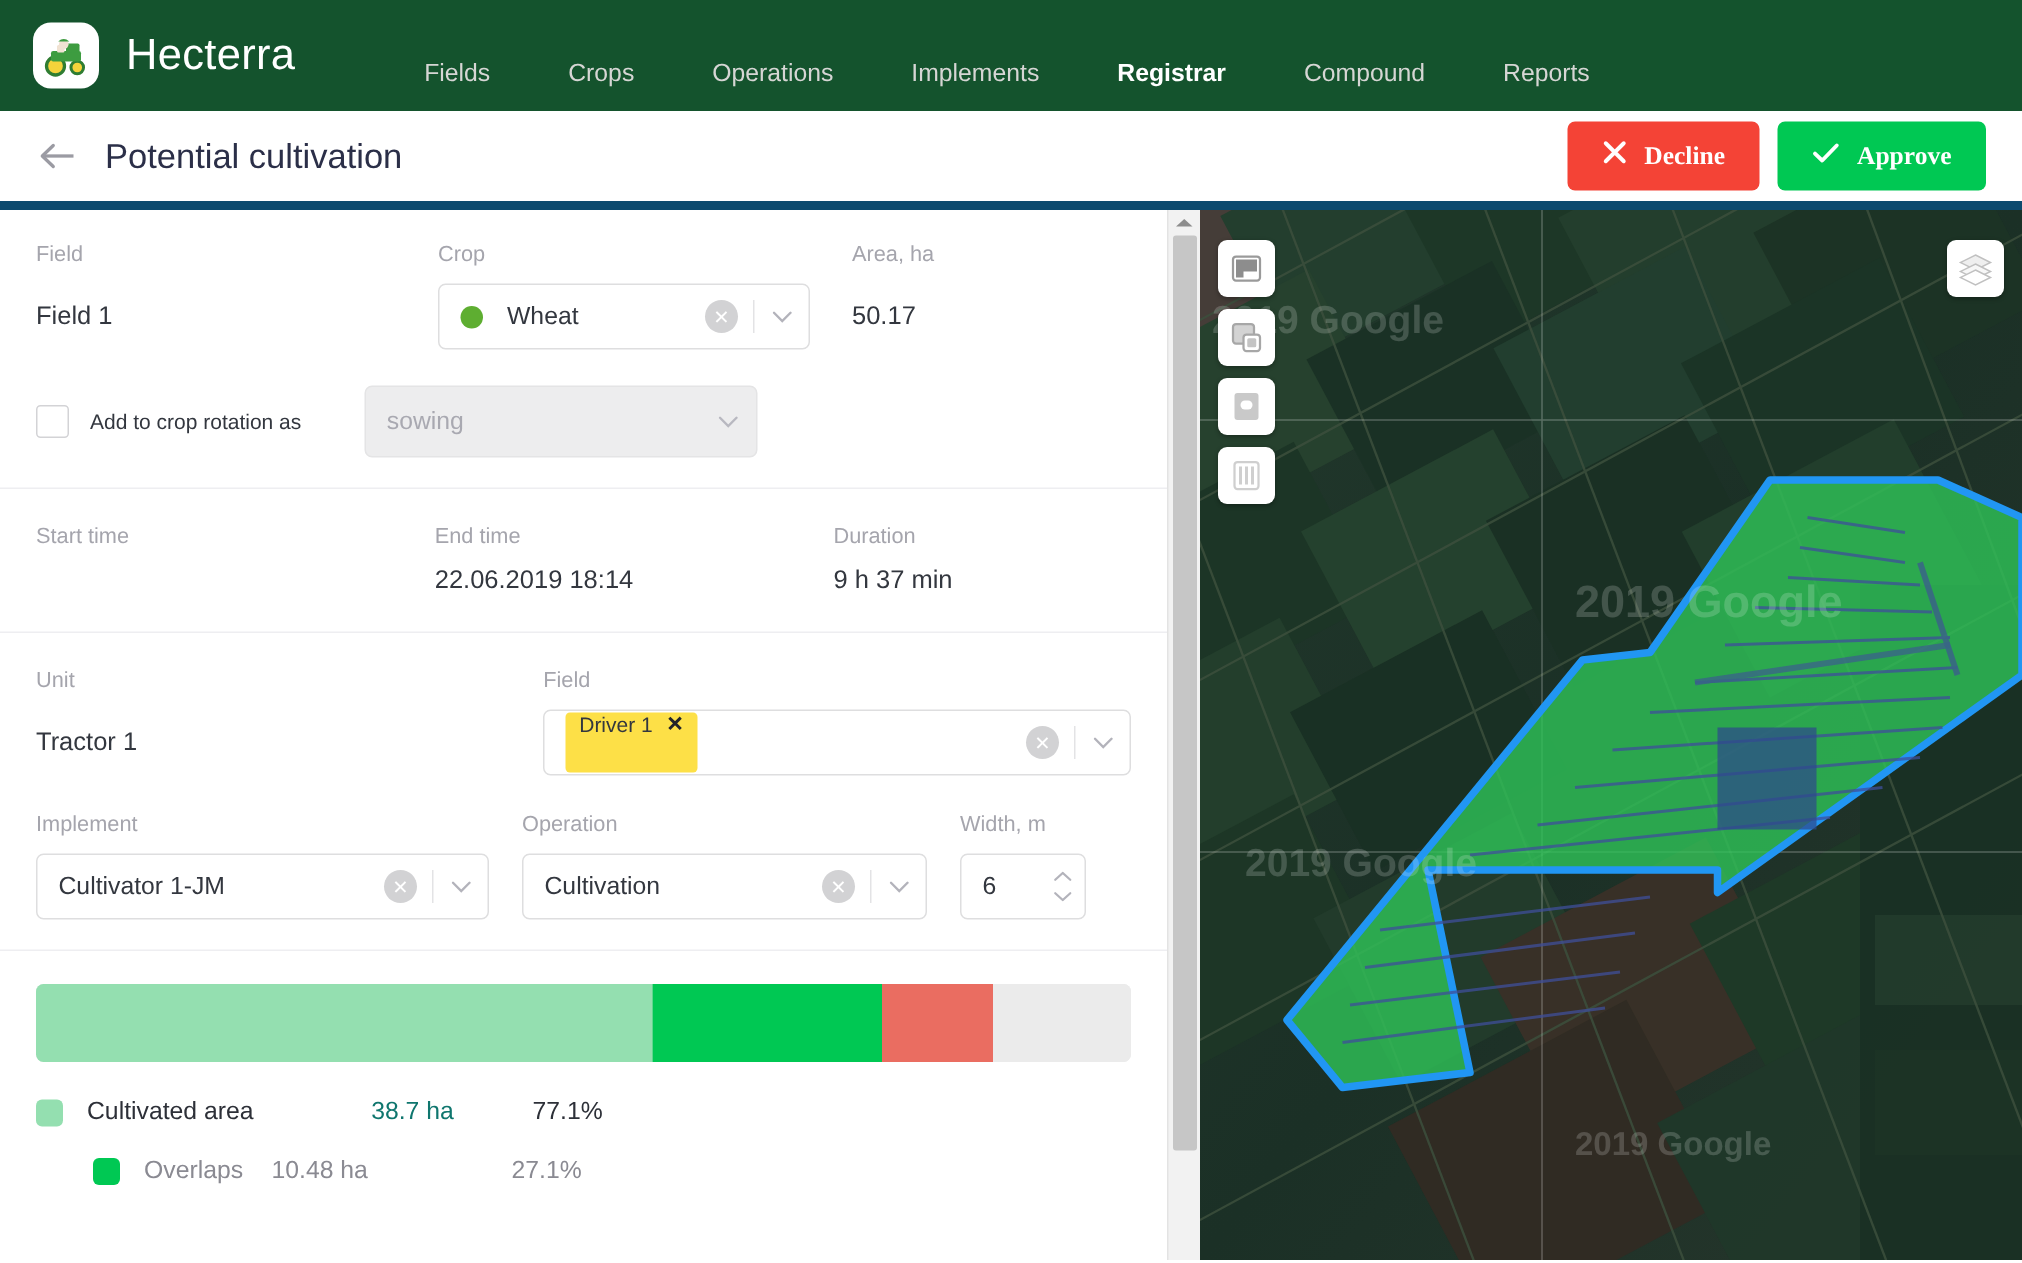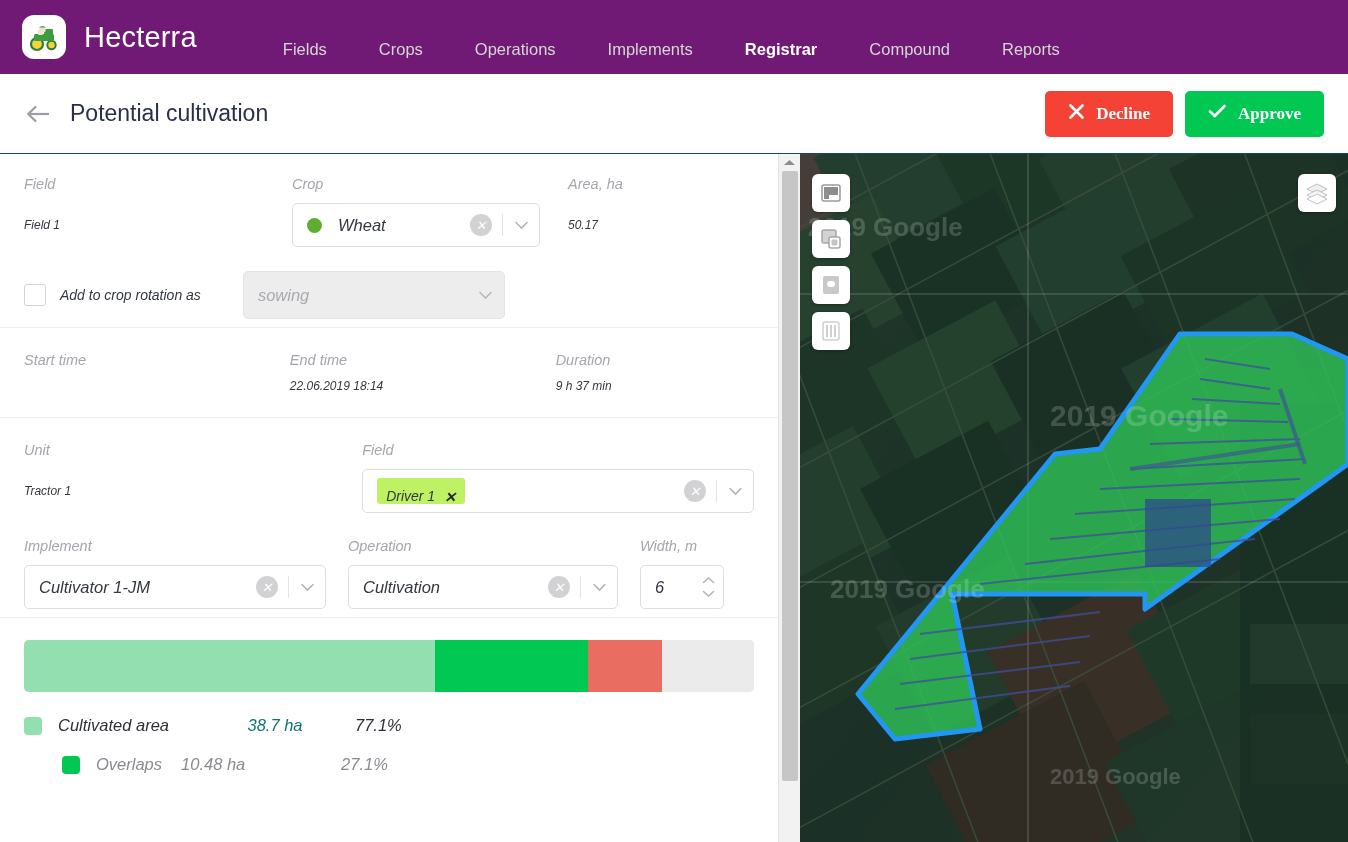--- a/index.html
+++ b/index.html
@@ -5,21 +5,21 @@
   * { box-sizing: border-box; margin: 0; padding: 0; }
   html, body {
     width: 1348px; height: 842px;
     font-family: "Liberation Sans", sans-serif;
     background: #ffffff;
     overflow: hidden;
   }
 
   
   .topnav {
-    height: 74px; background: #701a75;
+    height: 74px; background: #14532d;
     display: flex; align-items: center;
     position: relative;
   }
   .brand { display: flex; align-items: center; padding-left: 22px; }
   .logo-badge {
     width: 44px; height: 44px; border-radius: 12px; background: #ffffff;
     display: flex; align-items: center; justify-content: center;
     flex: 0 0 auto;
   }
   .brand-name {
@@ -33,23 +33,23 @@
     cursor: pointer; white-space: nowrap; margin-top: 24px;
   }
   .navlink.active { color: #ffffff; font-weight: bold; }
   .navlink.active::after {
     content: ""; position: absolute; left: 0; right: 0; bottom: 0;
     height: 4px; background: #ffffff;
   }
 
   
   .subheader {
-    height: 80px; background: #ffffff;
+    height: 66px; background: #ffffff;
     display: flex; align-items: center; padding: 0 24px 0 24px;
-    border-bottom: 1px solid #0c4a6e;
+    border-bottom: 6px solid #0c4a6e;
     position: relative;
   }
   .back-arrow {
     width: 30px; height: 30px; display: flex; align-items: center; justify-content: center;
     cursor: pointer; flex: 0 0 auto; margin-right: 16px;
   }
   .page-title { font-size: 23px; color: #2b2f48; font-weight: 400; }
   .hdr-actions { margin-left: auto; display: flex; gap: 12px; }
   .btn {
     height: 46px; border-radius: 5px; border: none; color: #fff;
@@ -74,27 +74,27 @@
   .scroll-arrow {
     height: 16px; display: flex; align-items: center; justify-content: center;
     cursor: pointer;
   }
   .scroll-thumb {
     position: absolute; top: 17px; left: 3px; width: 16px; height: 610px;
     background: #c6c6c6; border-radius: 2px; cursor: pointer;
   }
 
   
-  .section { padding: 22px 24px 8px 24px; border-bottom: 1px solid #eeeef1; font-style: italic; }
+  .section { padding: 22px 24px 20px 24px; border-bottom: 1px solid #eeeef1; }
   .section.no-border { border-bottom: none; }
   .row { display: flex; align-items: flex-start; }
   .fld-label {
     font-size: 14.5px; color: #a5a5ad; margin-bottom: 11px; white-space: nowrap;
   }
-  .fld-value { font-size: 12px; color: #33373f; }
+  .fld-value { font-size: 17px; color: #33373f; }
 
   
   .sel {
     height: 44px; border: 1px solid #dededf; border-radius: 5px;
     background: #fff; display: flex; align-items: center;
     padding: 0 0 0 14px; position: relative;
   }
   .sel-text { font-size: 16.5px; color: #33373f; flex: 1; white-space: nowrap; }
   .sel-clear {
     width: 22px; height: 22px; border-radius: 50%; background: #d2d2d4;
@@ -115,22 +115,22 @@
     background: #5eae31; flex: 0 0 auto; margin-right: 16px;
   }
 
   .checkbox {
     width: 22px; height: 22px; border: 1px solid #d3d3d6; border-radius: 3px;
     background: #fff; cursor: pointer; flex: 0 0 auto;
   }
   .chk-label { font-size: 14px; color: #33373f; margin-left: 14px; }
 
   .chip {
-    height: 26px; background: #bef264; border-radius: 3px;
-    display: inline-flex; align-items: flex-end; gap: 9px;
+    height: 40px; background: #fde047; border-radius: 3px;
+    display: inline-flex; align-items: flex-start; gap: 9px;
     padding: 0 9px; margin-left: 0;
   }
   .chip-text { font-size: 14px; color: #33373f; }
   .chip-x { font-size: 14px; font-weight: bold; color: #22242a; cursor: pointer; line-height: 1; }
 
   .spinner-arrows {
     width: 30px; display: flex; flex-direction: column; align-items: center;
     justify-content: center; gap: 6px; cursor: pointer; flex: 0 0 auto;
   }
 

